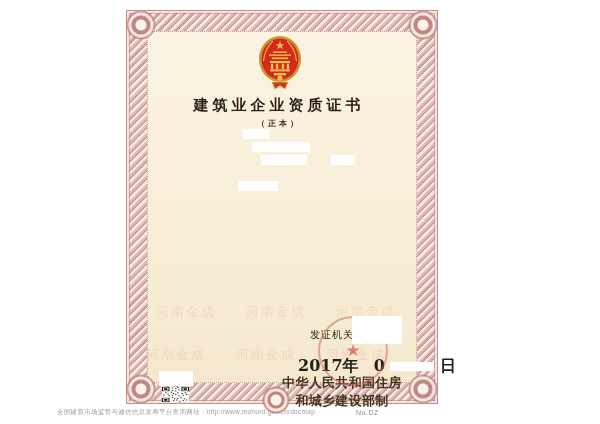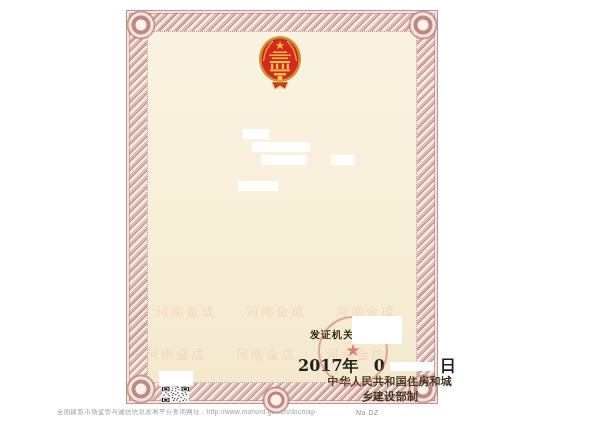--- a/index.html
+++ b/index.html
@@ -41,33 +41,33 @@
   .lbl{color:#40321c;font-weight:bold;letter-spacing:.5px;}
   .val{color:#2d2a26;font-family:"DejaVu Serif",serif;}
   .redact{position:relative;z-index:6;display:inline-block;height:10px;vertical-align:middle;background:#ffffff;}
   .col2{position:absolute;top:0;white-space:nowrap;}
   .col2wrap{position:absolute;top:0;width:146px;white-space:normal;line-height:10px;}
   .qual{position:absolute;left:50px;right:10px;font-size:9px;line-height:11px;
     font-family:"DejaVu Serif",serif;font-weight:bold;color:#33291a;letter-spacing:1.5px;white-space:nowrap;}
   .qhead{position:absolute;left:35px;top:183px;font-size:8.5px;font-weight:bold;color:#40321c;}
 
   
-  .issuer-label{position:absolute;left:184px;top:318px;z-index:3;font-size:10px;font-weight:bold;
+  .issuer-label{position:absolute;left:184px;top:318px;z-index:3;font-size:10px;font-weight:normal;
     letter-spacing:1px;color:#2f2415;}
   .seal{position:absolute;left:192px;top:306px;width:66px;height:66px;border-radius:50%;z-index:4;
     border:2px solid rgba(208,92,78,.5);}
   .seal-star{position:absolute;left:50%;top:50%;transform:translate(-50%,-52%);
     color:rgba(205,65,52,.62);font-size:17px;}
   .wbox{position:absolute;background:#ffffff;z-index:6;}
   .issuer-box{left:226px;top:306px;width:50px;height:28px;}
   .qr-box{left:33px;top:361px;width:34px;height:15px;}
   .daterow{position:absolute;left:172px;top:346px;z-index:3;font-size:16px;font-weight:bold;
     color:#22201d;white-space:nowrap;font-family:"DejaVu Serif",serif;}
   .maker{position:absolute;left:152px;top:364px;width:128px;z-index:3;text-align:center;
-    font-size:11px;font-weight:bold;letter-spacing:.3px;color:#43331f;margin-left:48px;}
+    font-size:13px;font-weight:bold;letter-spacing:.3px;color:#43331f;}
   .qr{position:absolute;left:36px;top:377px;width:27px;height:15px;z-index:7;}
 
   
   .footer-note{position:absolute;left:57px;top:408px;font-size:6.5px;letter-spacing:.3px;color:#9a9a9a;}
   .serial{position:absolute;left:356px;top:409px;font-size:7px;color:#8a8a8a;letter-spacing:.5px;}
 </style>
 </head>
 <body>
 
 <div class="page">
@@ -94,20 +94,22 @@
       <rect x="14" y="31.6" width="2.2" height="5.4" fill="#f2c14e"></rect>
       <rect x="19" y="31.6" width="2.2" height="5.4" fill="#f2c14e"></rect>
       <rect x="24.8" y="31.6" width="2.2" height="5.4" fill="#f2c14e"></rect>
       <rect x="29.8" y="31.6" width="2.2" height="5.4" fill="#f2c14e"></rect>
       <rect x="13" y="37.4" width="20" height="2" fill="#f2c14e"></rect>
       <rect x="17" y="41" width="12" height="2.4" fill="#f2c14e"></rect>
       <circle cx="23" cy="46" r="2.6" fill="#f2c14e"></circle>
       <path d="M15 50 L31 50 L28 57 L23 53.8 L18 57 Z" fill="#c53a2a" stroke="#e8b83a" stroke-width="0.8"></path>
     </svg>
 
+    <div class="title">建筑业企业资质证书</div>
+    <div class="subtitle">（正本）</div>
 
     <div class="bgwm bgwm1">河南金成　　河南金成　　河南金成</div>
     <div class="bgwm bgwm2">河南金成　　河南金成　　河南金成</div>
 
     <div class="row" style="top:118px">
       <span class="lbl">企 业 名 称：</span>
       <span class="val">河南</span>
       <span class="redact" style="width:26px"></span>
       <span class="val">建筑工程有限公司</span>
     </div>

